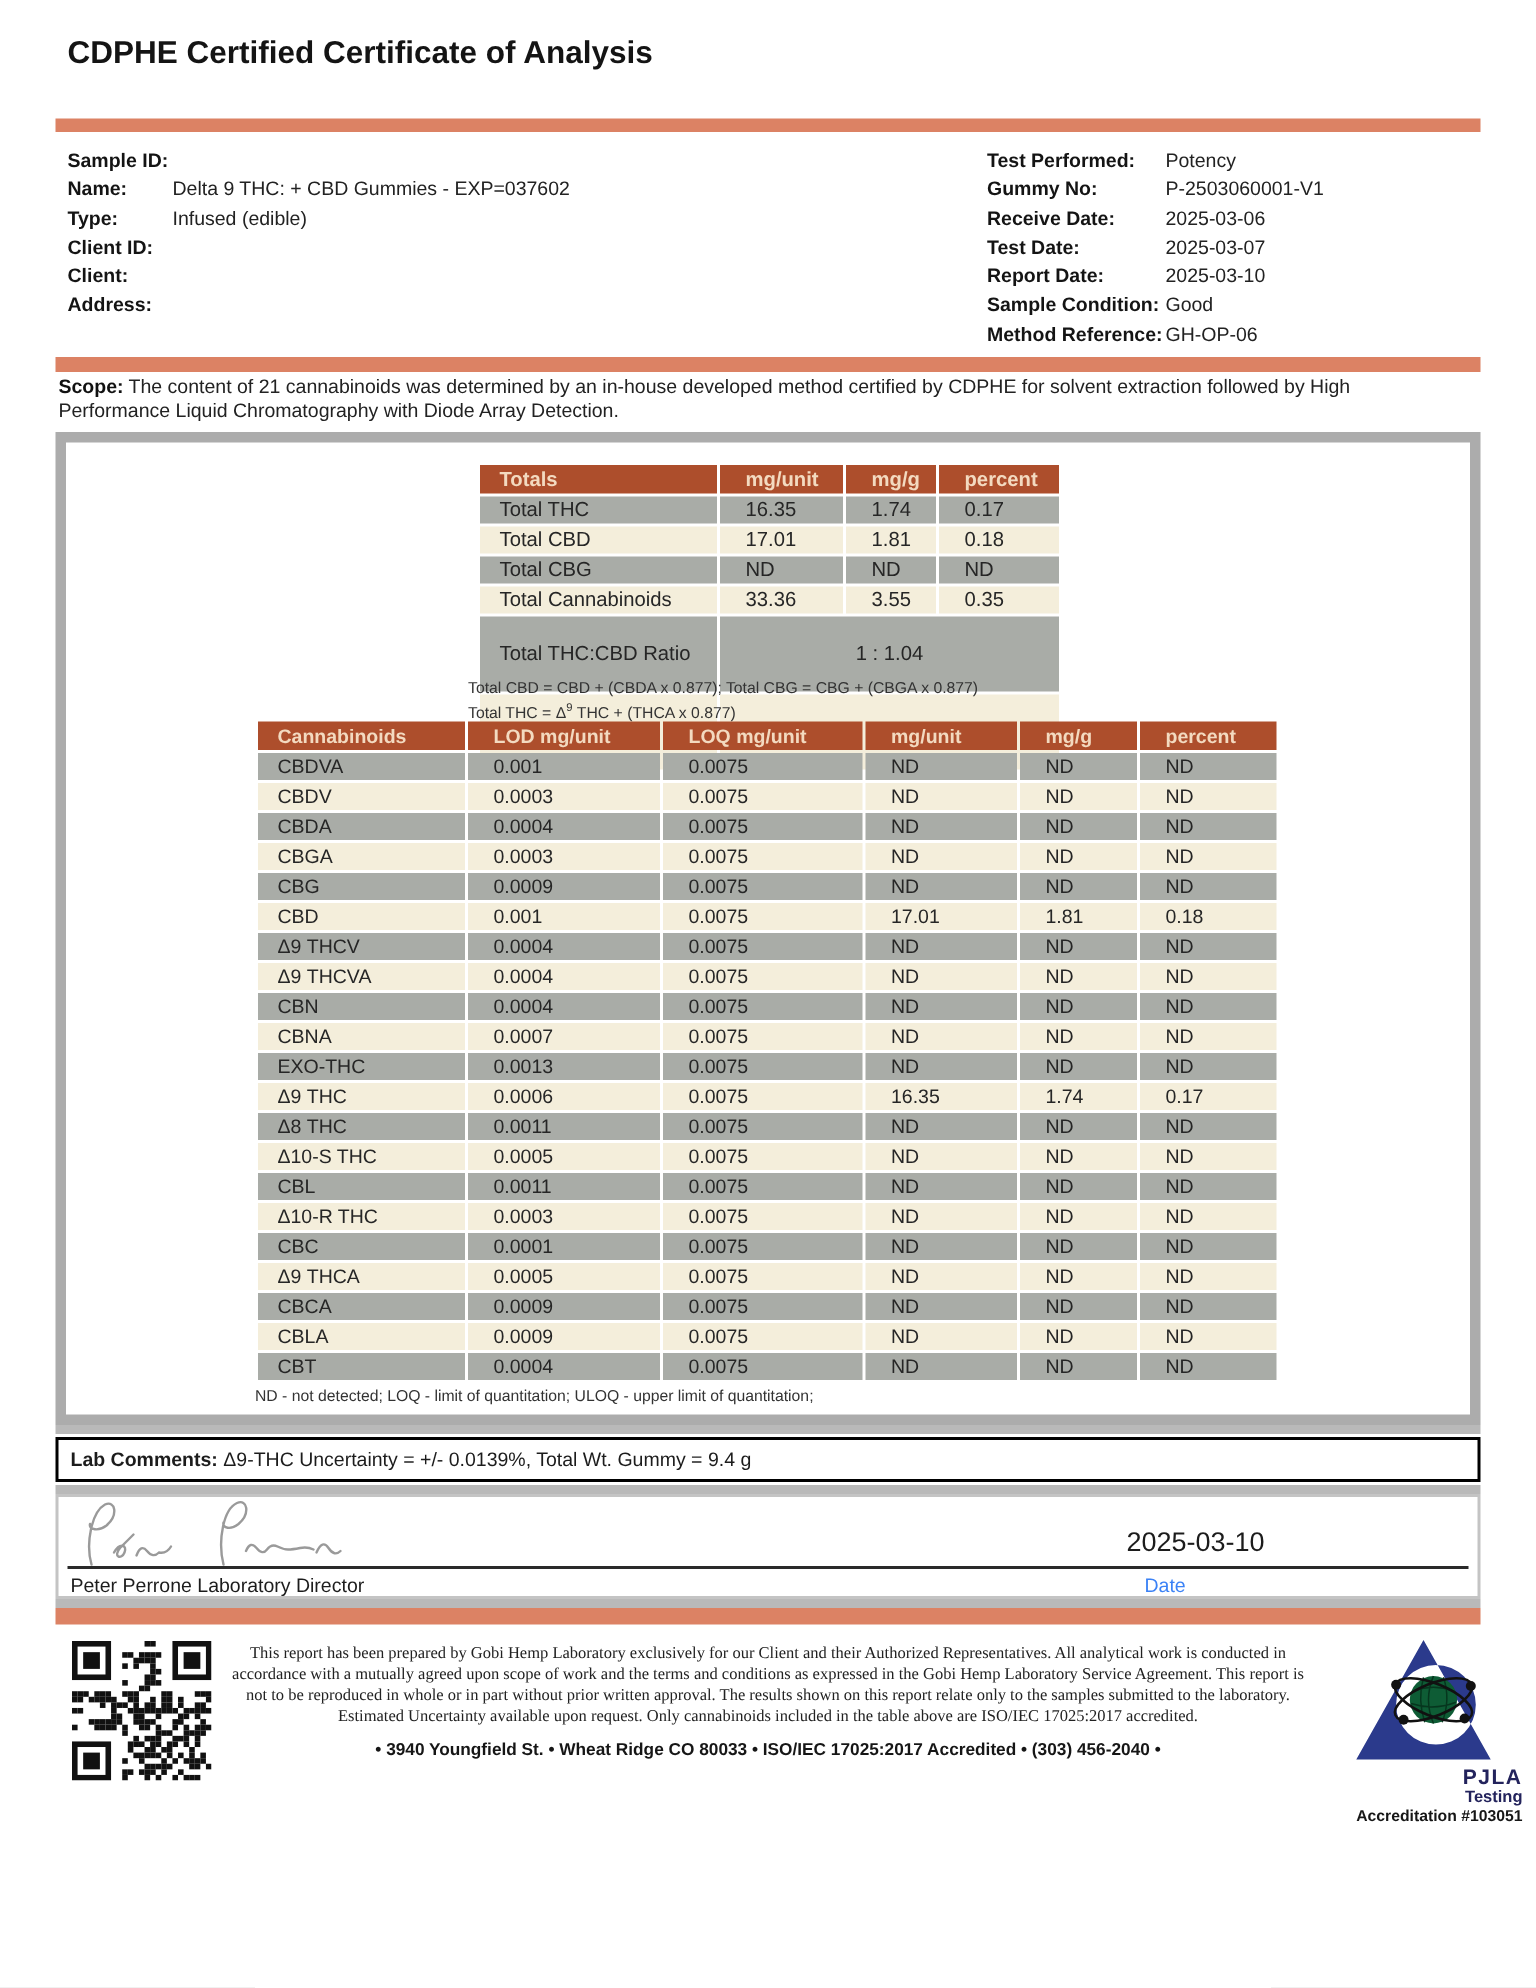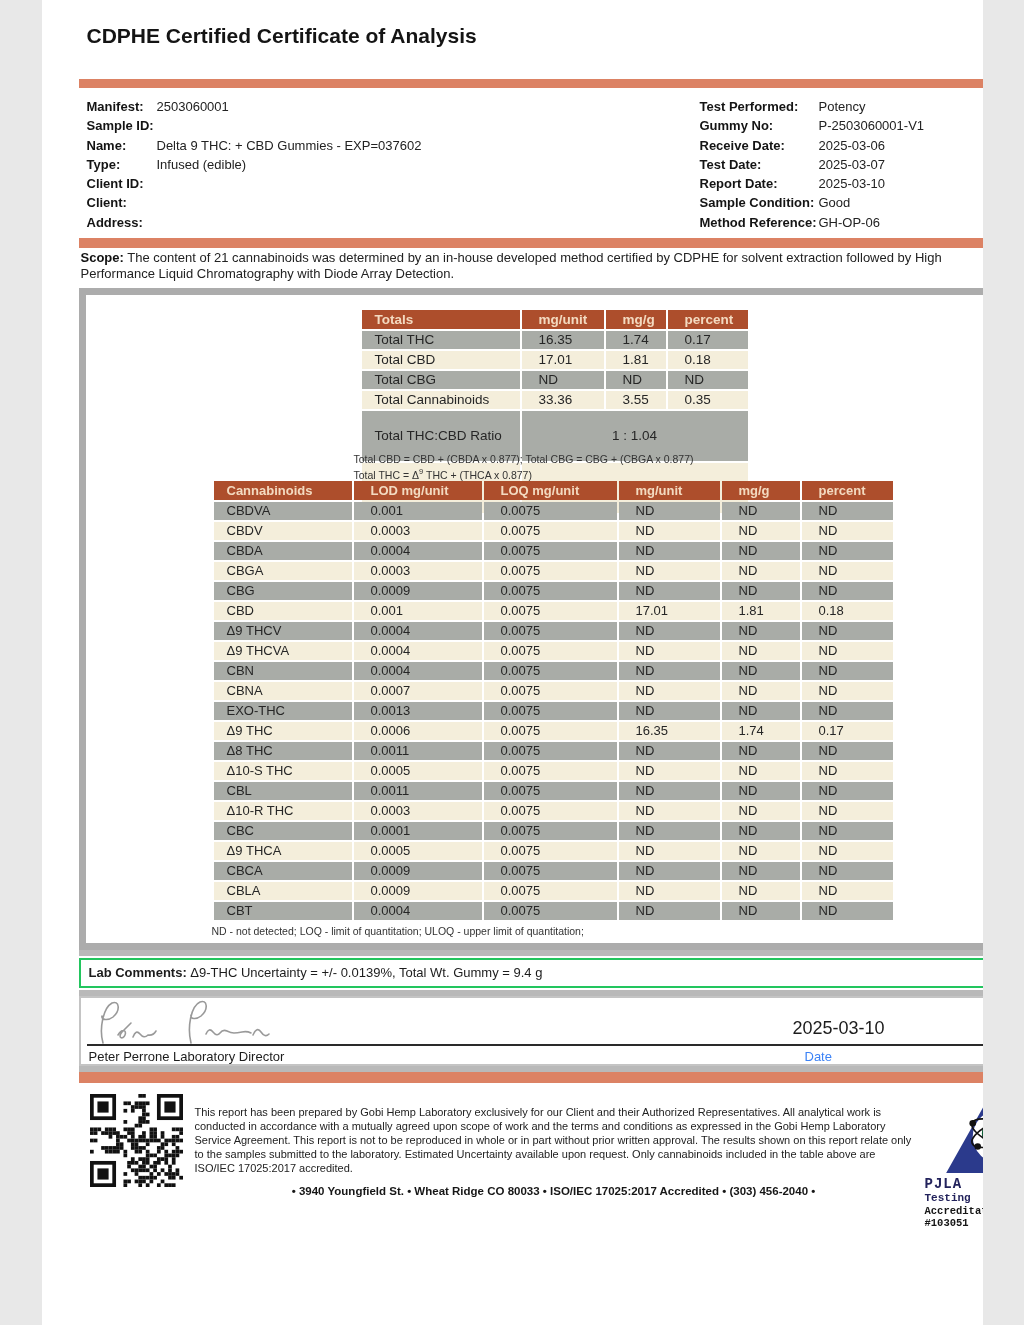--- a/index.html
+++ b/index.html
@@ -1,16 +1,16 @@
 <!DOCTYPE html>
 <html><head>
 <meta charset="utf-8">
 <style>
   html,body{margin:0;padding:0;background:#e8e8e8;}
-  .page{position:relative;width:941px;height:1325px;background:#ffffff;
+  .page{position:relative;width:1024px;height:1325px;background:#ffffff;
         font-family:"Liberation Sans",sans-serif;color:#1c1c1c;overflow:hidden;margin:0 auto;}
   h1.title{position:absolute;left:45px;top:24px;margin:0;font-size:21px;font-weight:bold;color:#141414;}
   .bar{position:absolute;left:37px;width:950px;background:#DC8264;}
   .bar1{top:79px;height:9px;}
   .bar2{top:238px;height:10px;}
   .bar3{top:1072px;height:11px;}
   
   .info{position:absolute;top:97px;font-size:13px;line-height:19.3px;}
   .info-l{left:45px;}
   .info-r{left:658px;}
@@ -38,51 +38,50 @@
   .cann{left:126px;top:184px;width:683px;font-size:13px;}
   .cann col.c0{width:138px}.cann col.c1{width:128px}.cann col.c2{width:133px}
   .cann col.c3{width:101px}.cann col.c4{width:78px}.cann col.c5{width:91px}
   .tfoot{position:absolute;left:268px;top:158px;font-size:10.5px;line-height:12.5px;color:#333;}
   .tfoot sup{font-size:7.5px;}
   .ndnote{position:absolute;left:126px;top:630px;font-size:10.5px;color:#333;}
   
   .band{position:absolute;left:37px;width:950px;height:6px;background:#B9B9B9;}
   .band1{top:950px;}.band2{top:990px;}.band3{top:1066px;}
   .labbox{position:absolute;left:37px;top:958px;width:950px;height:30px;box-sizing:border-box;
-          border:2px solid #22c55e;background:#fff;font-size:13px;line-height:26px;padding-left:8px;}
+          border:2px solid #000000;background:#fff;font-size:13px;line-height:26px;padding-left:8px;}
   .sigbox{position:absolute;left:37px;top:996px;width:950px;height:70px;box-sizing:border-box;
           border:2px solid #C4C4C4;background:#fff;}
   .sigsvg{position:absolute;left:6px;top:1px;}
   .sigdate{position:absolute;left:712px;top:20px;font-size:18px;color:#1c1c1c;}
   .sigline{position:absolute;left:6px;right:6px;top:46px;height:2px;background:#2a2a2a;}
   .signame{position:absolute;left:8px;top:51px;font-size:13px;color:#1c1c1c;}
   .datelab{position:absolute;left:724px;top:51px;font-size:13px;color:#3b82f6;}
   
   .footer{position:absolute;left:37px;top:1090px;width:978px;display:flex;align-items:flex-start;}
   .qr{width:93px;height:93px;margin:4px 0 0 11px;flex:0 0 auto;}
   .qr svg{width:93px;height:93px;display:block;background:#fff;}
   .fcenter{flex:1 1 auto;margin:0 12px;}
-  .disc{margin:16px 0 0 0;font-size:11px;line-height:13.9px;color:#222;text-align:left;}
+  .disc{margin:6px 0 0 0;font-size:11px;line-height:13.9px;color:#222;text-align:center;font-family:Liberation Serif, serif;}
   .addr{margin:9px 0 0 0;font-size:11.5px;font-weight:bold;color:#161616;text-align:center;}
-  .pjla{flex:0 0 auto;width:132px;text-align:left;font-family:Liberation Mono, monospace;}
+  .pjla{flex:0 0 auto;width:132px;text-align:right;}
   .pjla svg{display:block;margin:0 auto;}
   .pjla-name{font-size:14px;font-weight:bold;color:#23235c;letter-spacing:1px;margin-top:-2px;}
   .pjla-testing{font-size:11px;font-weight:bold;color:#23235c;}
   .pjla-accr{font-size:10.5px;font-weight:bold;color:#161616;margin-top:1px;}
 </style>
 </head>
 <body>
 
 <div class="page">
 
   <h1 class="title">CDPHE Certified Certificate of Analysis</h1>
   <div class="bar bar1"></div>
 
   <div class="info info-l">
-    <div class="irow"><span class="ilab">Manifest:</span><span class="ival">2503060001</span></div>
     <div class="irow"><span class="ilab">Sample ID:</span><span class="ival"></span></div>
     <div class="irow"><span class="ilab">Name:</span><span class="ival">Delta 9 THC: + CBD Gummies - EXP=037602</span></div>
     <div class="irow"><span class="ilab">Type:</span><span class="ival">Infused (edible)</span></div>
     <div class="irow"><span class="ilab">Client ID:</span><span class="ival"></span></div>
     <div class="irow"><span class="ilab">Client:</span><span class="ival"></span></div>
     <div class="irow"><span class="ilab">Address:</span><span class="ival"></span></div>
   </div>
 
   <div class="info info-r">
     <div class="irow"><span class="ilab">Test Performed:</span><span class="ival">Potency</span></div>

